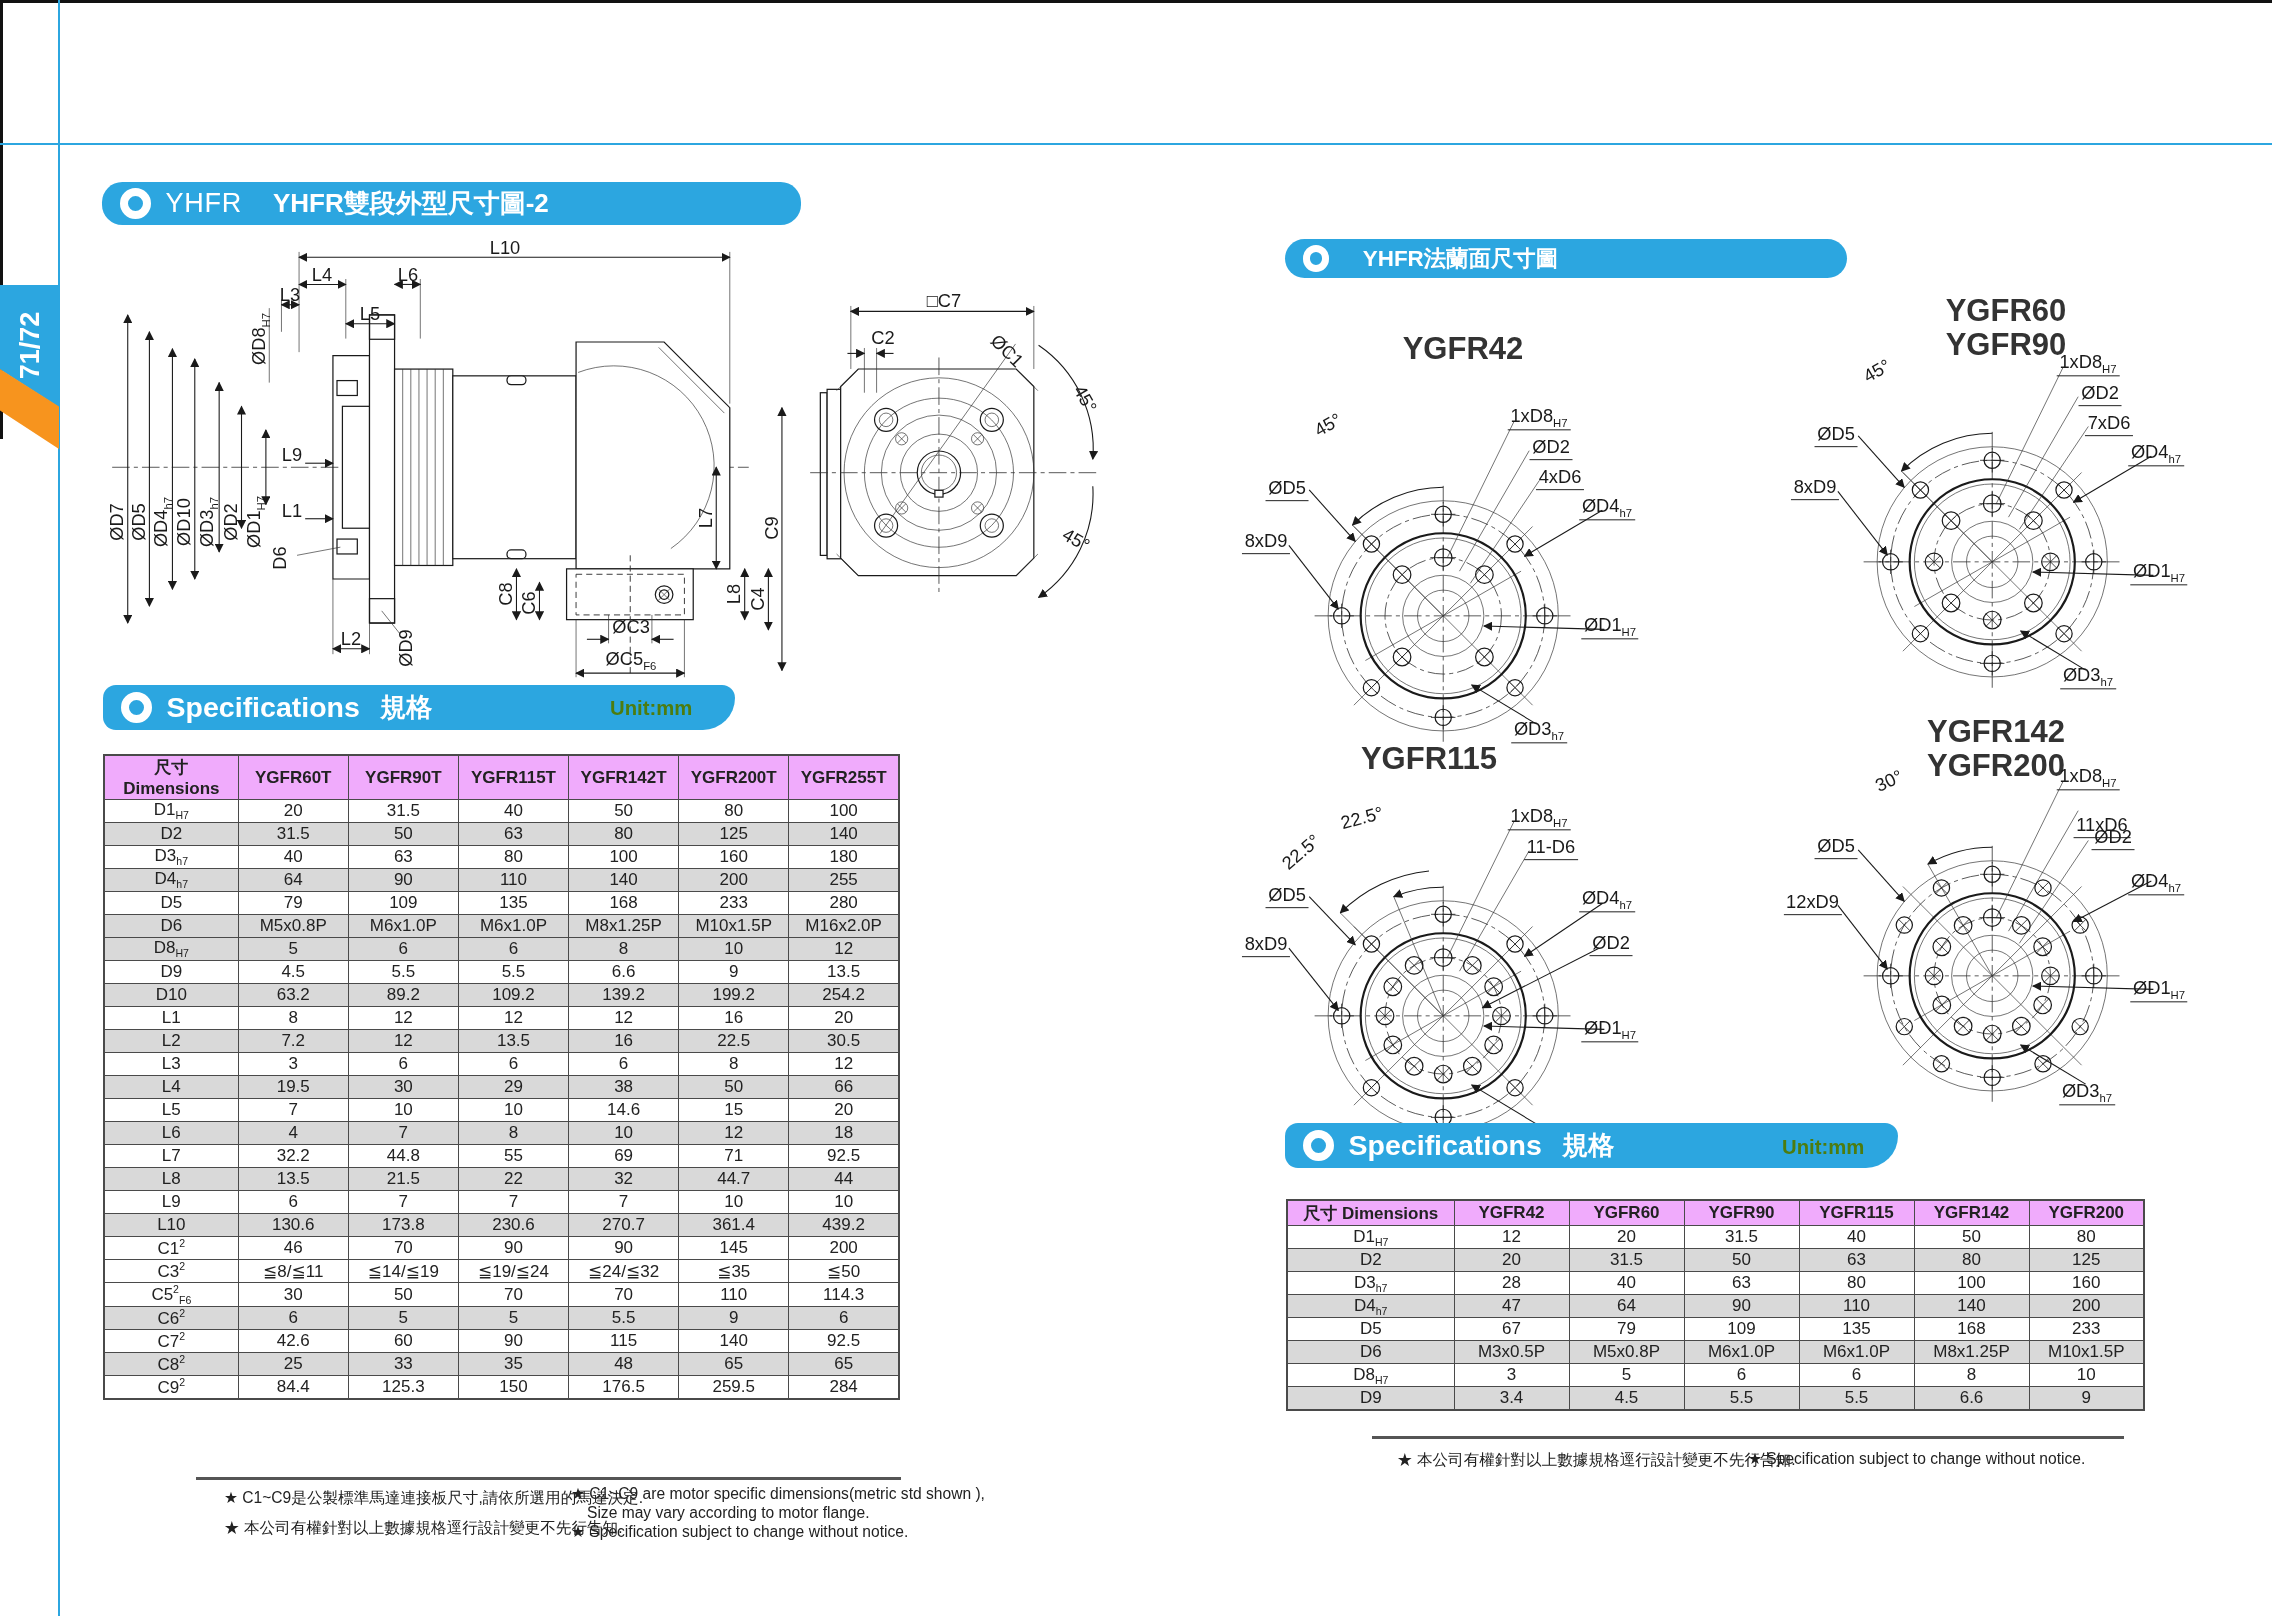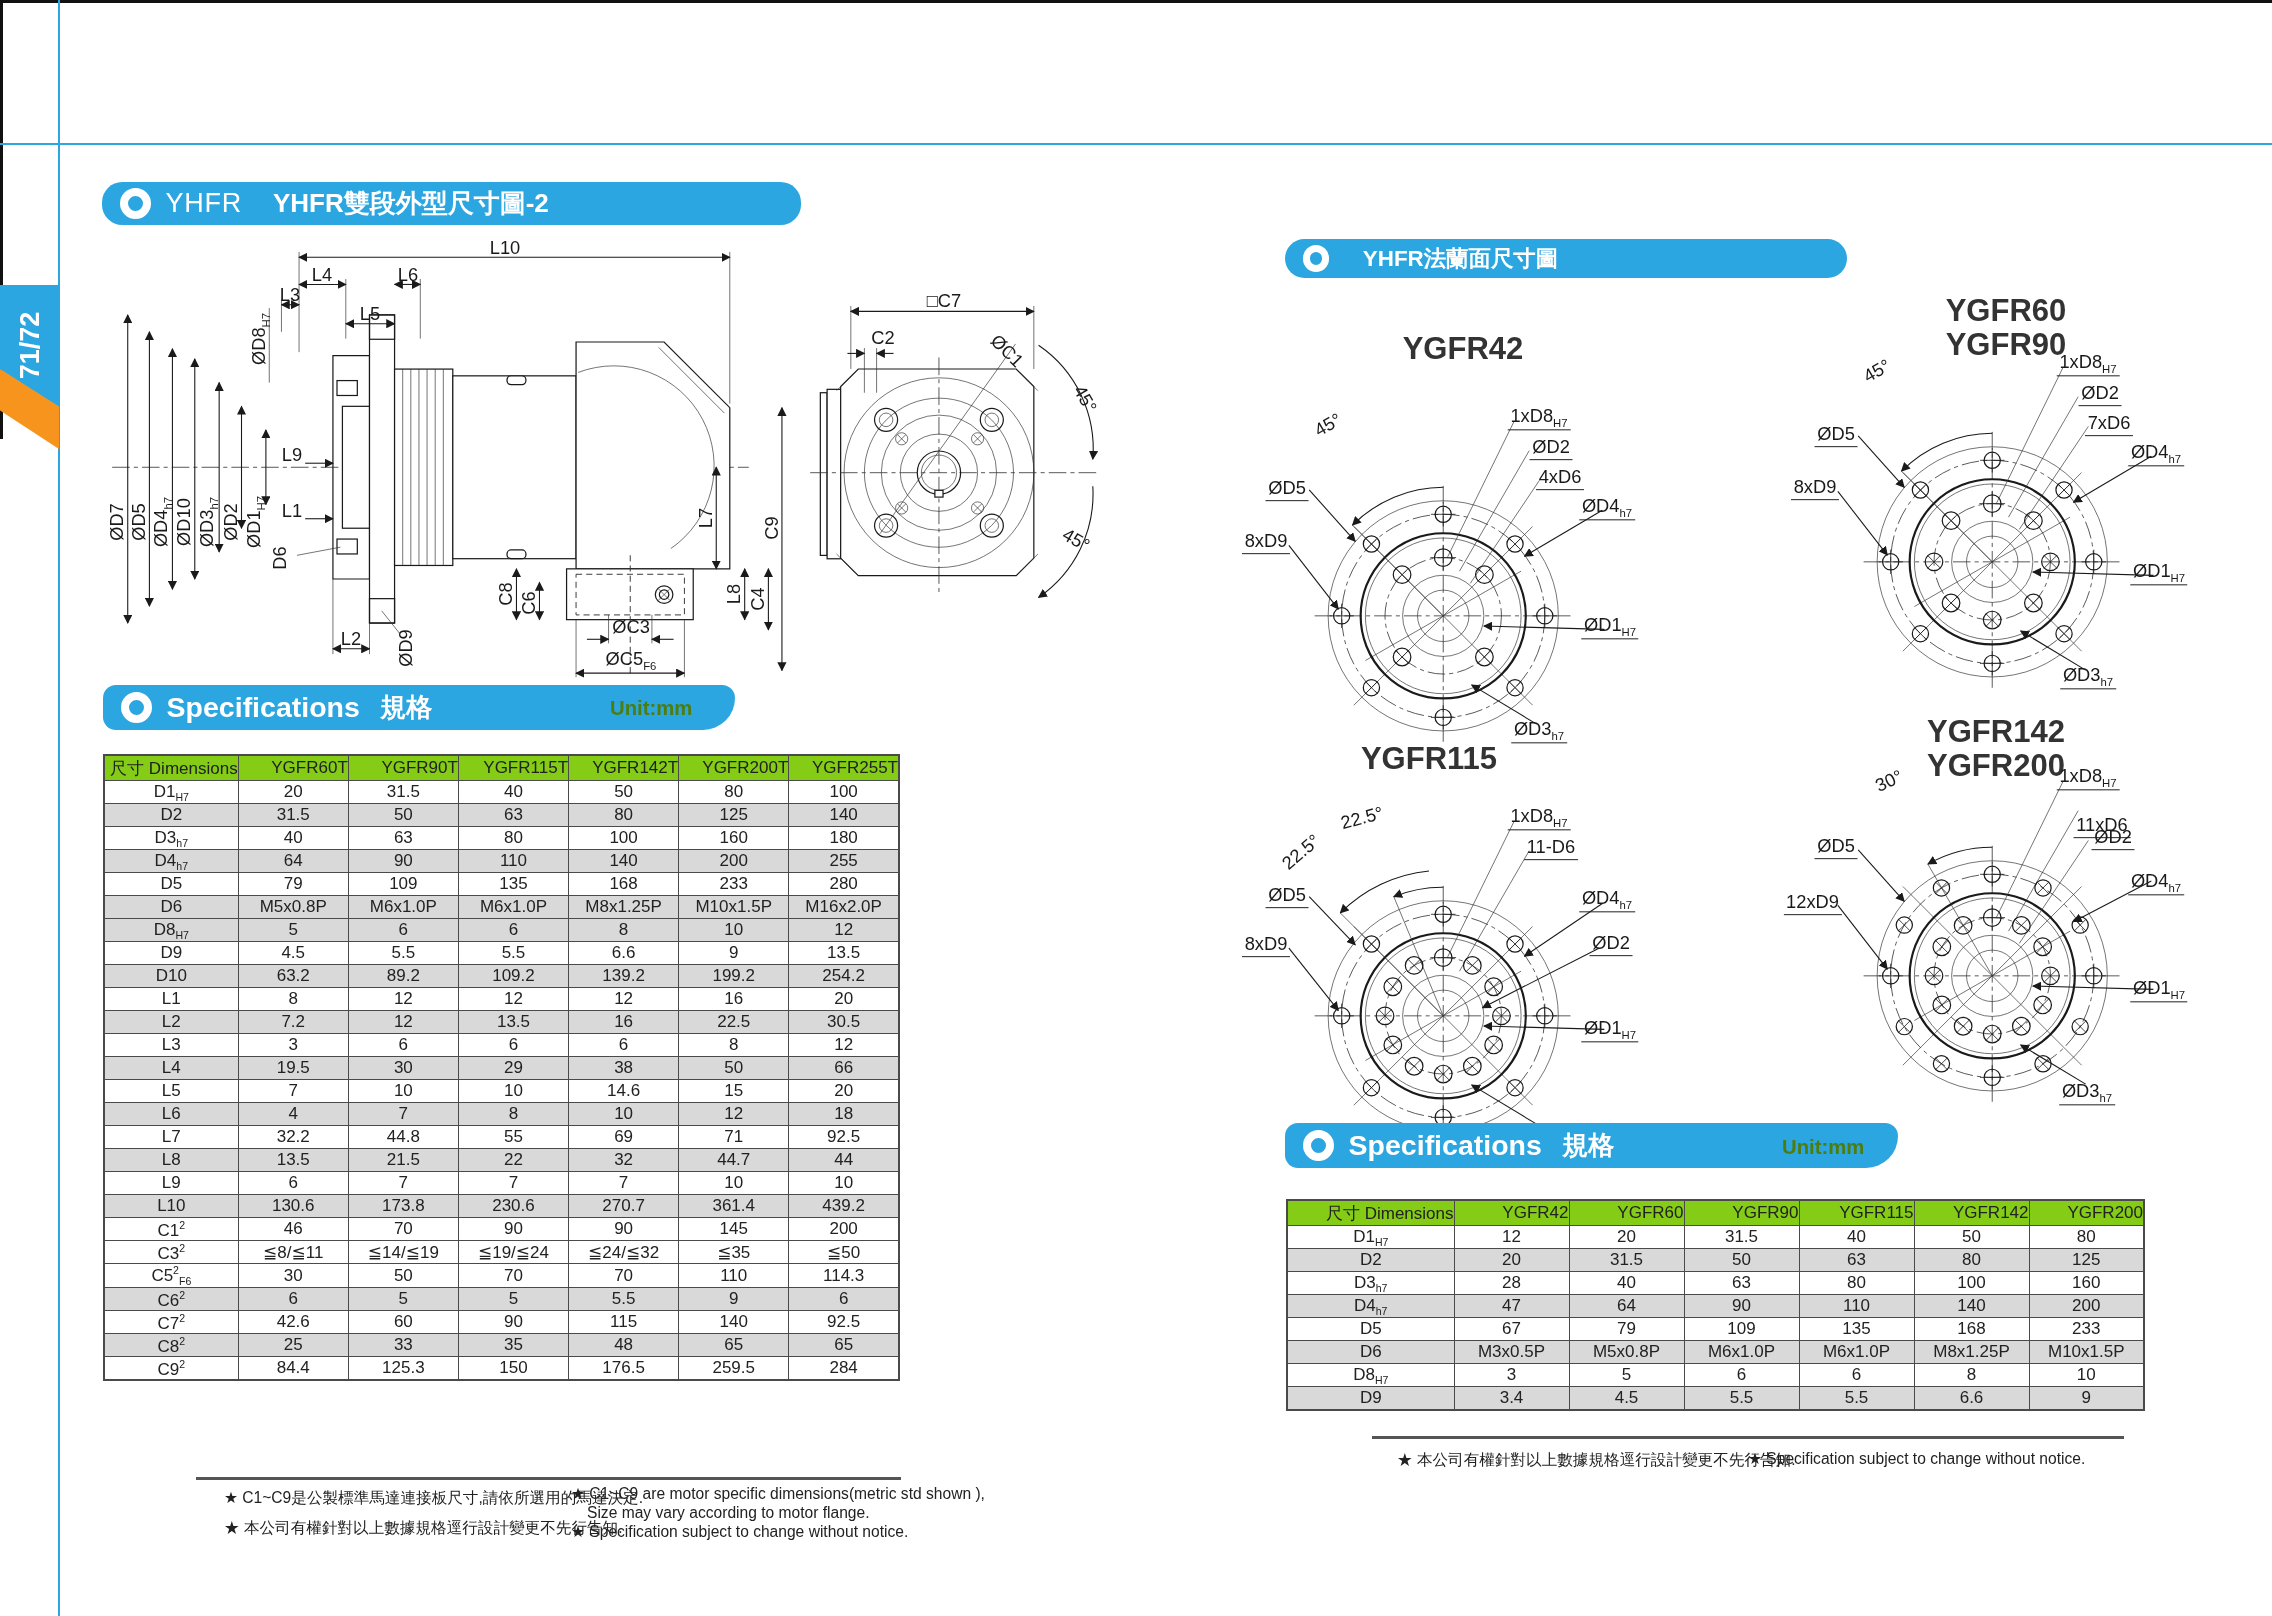--- a/index.html
+++ b/index.html
@@ -21,21 +21,21 @@
   .bar{background:#2CA6E0;color:#fff;display:flex;align-items:center;border-radius:20.3px;}
   .bar .donut{width:15px;height:15px;border:8.8px solid #fff;border-radius:50%;margin:0 15px 0 17.6px;flex:0 0 auto;}
   .bar .t1{font-weight:bold;}
   .specbar{border-radius:19px 19px 47px 19px;}
   .unit{position:absolute;font-size:20.3px;color:#4d7c0f;font-weight:bold;}
   
   table.spec{border-collapse:collapse;table-layout:fixed;background:#fff;}
   table.spec,table.spec td,table.spec th{border:1.4px solid #4a4a4a;}
   table.spec{border-width:2.7px;}
   table.spec th,table.spec td{font-size:17px;text-align:center;padding:0;color:#222;}
-  table.spec thead th{background:#84cc16;font-weight:normal;height:24.4px;text-align:right;}
+  table.spec thead th{background:#f0abfc;font-weight:bold;height:24.4px;}
   table.spec td{height:22px;}
   table.spec tr.alt td{background:#D9D9D9;}
   sub{font-size:62%;} sup{font-size:62%;}
   
   .dim{position:absolute;font-size:18.3px;color:#1a1a1a;white-space:nowrap;}
   .ctr{transform:translate(-50%,-50%);}
   .rot{transform:translate(-50%,-50%) rotate(-90deg);}
   .ul{border-bottom:1.4px solid #222;padding:0 2.7px 0.7px 2.7px;}
   .ftitle{position:absolute;font-size:31px;font-weight:bold;color:#333;transform:translate(-50%,-50%);white-space:nowrap;}
   .note{position:absolute;font-size:15.6px;color:#222;white-space:nowrap;}

